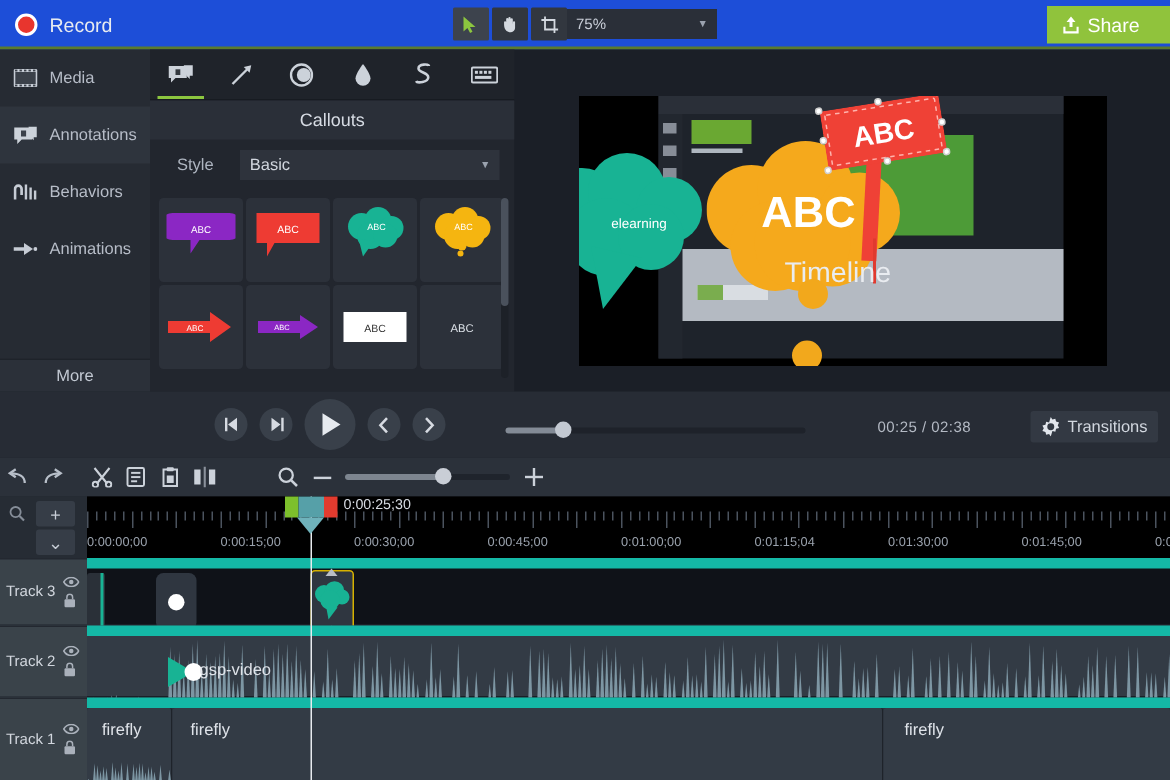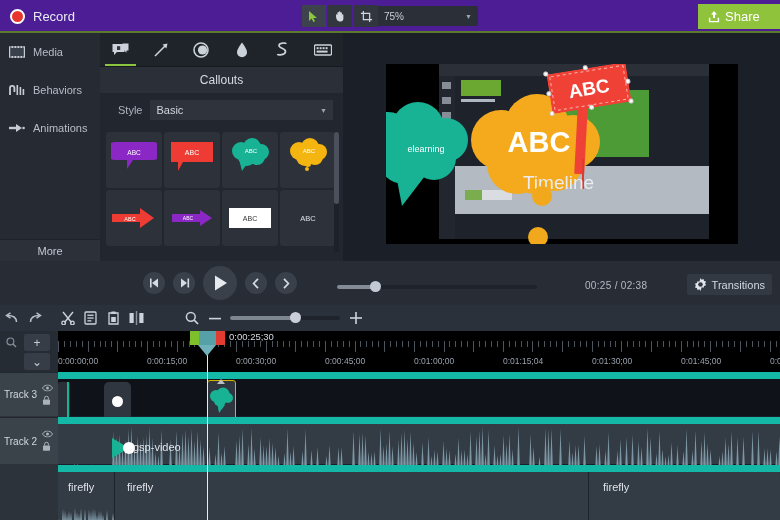--- a/index.html
+++ b/index.html
@@ -9,21 +9,21 @@
     background: #1b1f27;
     font-family: "Liberation Sans", sans-serif;
     color: #c9ced8;
     -webkit-font-smoothing: antialiased;
   }
   .app { position: relative; width: 780px; height: 520px; }
 
   
   .topbar {
     position: absolute; left: 0; top: 0; width: 780px; height: 33px;
-    background: #4c1d95;
+    background: #1d4ed8;
     display: flex; align-items: center;
   }
   .topbar::after {
     content: ""; position: absolute; left: 0; bottom: 0; width: 780px; height: 2px;
     background: #5b7a2e;
   }
   .record-btn {
     display: flex; align-items: center; gap: 8px;
     padding: 0 12px 0 10px; height: 33px; cursor: pointer;
   }
@@ -94,21 +94,21 @@
   }
   .ptab.active::after {
     content: ""; position: absolute; left: 5px; right: 5px; bottom: 0; height: 2px;
     background: #8cc63f;
   }
   .panel-title {
     height: 26px; display: flex; align-items: center; justify-content: center;
     font-size: 12px; color: #d6dbe3; background: #2a2f38;
   }
   .style-row {
-    display: flex; align-items: center; gap: 8px;
+    display: flex; align-items: center; gap: 18px;
     padding: 7px 10px 7px 18px;
     text-align: center;
   }
   .style-label { font-size: 11px; color: #aeb5c0; }
   .style-select {
     flex: 1; height: 20px; background: #2e333c;
     display: flex; align-items: center; padding: 0 6px;
     font-size: 11px; color: #d2d7df; cursor: pointer;
   }
   .style-select .caret { margin-left: auto; font-size: 7px; color: #9aa2ae; }
@@ -361,20 +361,30 @@
               <rect x="1" y="10.4" width="1.6" height="1.2"></rect>
               <rect x="4" y="10.4" width="1.6" height="1.2"></rect>
               <rect x="7" y="10.4" width="1.6" height="1.2"></rect>
               <rect x="10" y="10.4" width="1.6" height="1.2"></rect>
               <rect x="13" y="10.4" width="1.6" height="1.2"></rect>
             </g>
           </svg>
       </span>
       <span>Media</span>
     </div>
+    <div class="side-item active">
+      <span class="side-icon">
+        <svg width="16" height="13" viewBox="0 0 16 13">
+            <path d="M0.5 1 h12 v8 h-7 l-3 3 v-3 h-2 z" fill="#ccd2da"></path>
+            <rect x="5" y="3" width="3.4" height="4" fill="#3b414a"></rect>
+            <path d="M10 0.5 h5.5 v7 h-2 v2 l-2 -2" fill="#ccd2da"></path>
+          </svg>
+      </span>
+      <span>Annotations</span>
+    </div>
     <div class="side-item">
       <span class="side-icon">
         <svg width="16" height="13" viewBox="0 0 16 13">
             <path d="M1 11 L1 4 a2.2 2.2 0 014.4 0 L5.4 8" stroke="#c6ccd5" stroke-width="1.8" fill="none"></path>
             <rect x="7.5" y="1" width="1.6" height="10" fill="#c6ccd5"></rect>
             <rect x="10.6" y="3" width="1.6" height="8" fill="#c6ccd5"></rect>
             <rect x="13.6" y="5" width="1.6" height="6" fill="#c6ccd5"></rect>
           </svg>
       </span>
       <span>Behaviors</span>
@@ -733,20 +743,33 @@
               <circle cx="5.5" cy="3.5" r="1.5" fill="#aab1bb"></circle>
             </svg>
           <svg width="9" height="10" viewBox="0 0 9 10">
               <rect x="1" y="4" width="7" height="5.3" rx=".8" fill="#aab1bb"></rect>
               <path d="M2.6 4 V2.6 a1.9 1.9 0 013.8 0 V4" fill="none" stroke="#aab1bb" stroke-width="1"></path>
             </svg>
         </span>
       </div>
       <div class="track-head" style="top:86px;height:47px">
         <span>Track 2</span>
+        <span class="th-eyes">
+          <svg width="11" height="7" viewBox="0 0 11 7">
+              <path d="M.5 3.5 C2 1 4 .5 5.5 .5 C7 .5 9 1 10.5 3.5 C9 6 7 6.5 5.5 6.5 C4 6.5 2 6 .5 3.5 z" fill="none" stroke="#aab1bb" stroke-width="1"></path>
+              <circle cx="5.5" cy="3.5" r="1.5" fill="#aab1bb"></circle>
+            </svg>
+          <svg width="9" height="10" viewBox="0 0 9 10">
+              <rect x="1" y="4" width="7" height="5.3" rx=".8" fill="#aab1bb"></rect>
+              <path d="M2.6 4 V2.6 a1.9 1.9 0 013.8 0 V4" fill="none" stroke="#aab1bb" stroke-width="1"></path>
+            </svg>
+        </span>
+      </div>
+      <div class="track-head" style="top:134px;height:55px">
+        <span>Track 1</span>
         <span class="th-eyes">
           <svg width="11" height="7" viewBox="0 0 11 7">
               <path d="M.5 3.5 C2 1 4 .5 5.5 .5 C7 .5 9 1 10.5 3.5 C9 6 7 6.5 5.5 6.5 C4 6.5 2 6 .5 3.5 z" fill="none" stroke="#aab1bb" stroke-width="1"></path>
               <circle cx="5.5" cy="3.5" r="1.5" fill="#aab1bb"></circle>
             </svg>
           <svg width="9" height="10" viewBox="0 0 9 10">
               <rect x="1" y="4" width="7" height="5.3" rx=".8" fill="#aab1bb"></rect>
               <path d="M2.6 4 V2.6 a1.9 1.9 0 013.8 0 V4" fill="none" stroke="#aab1bb" stroke-width="1"></path>
             </svg>
         </span>

